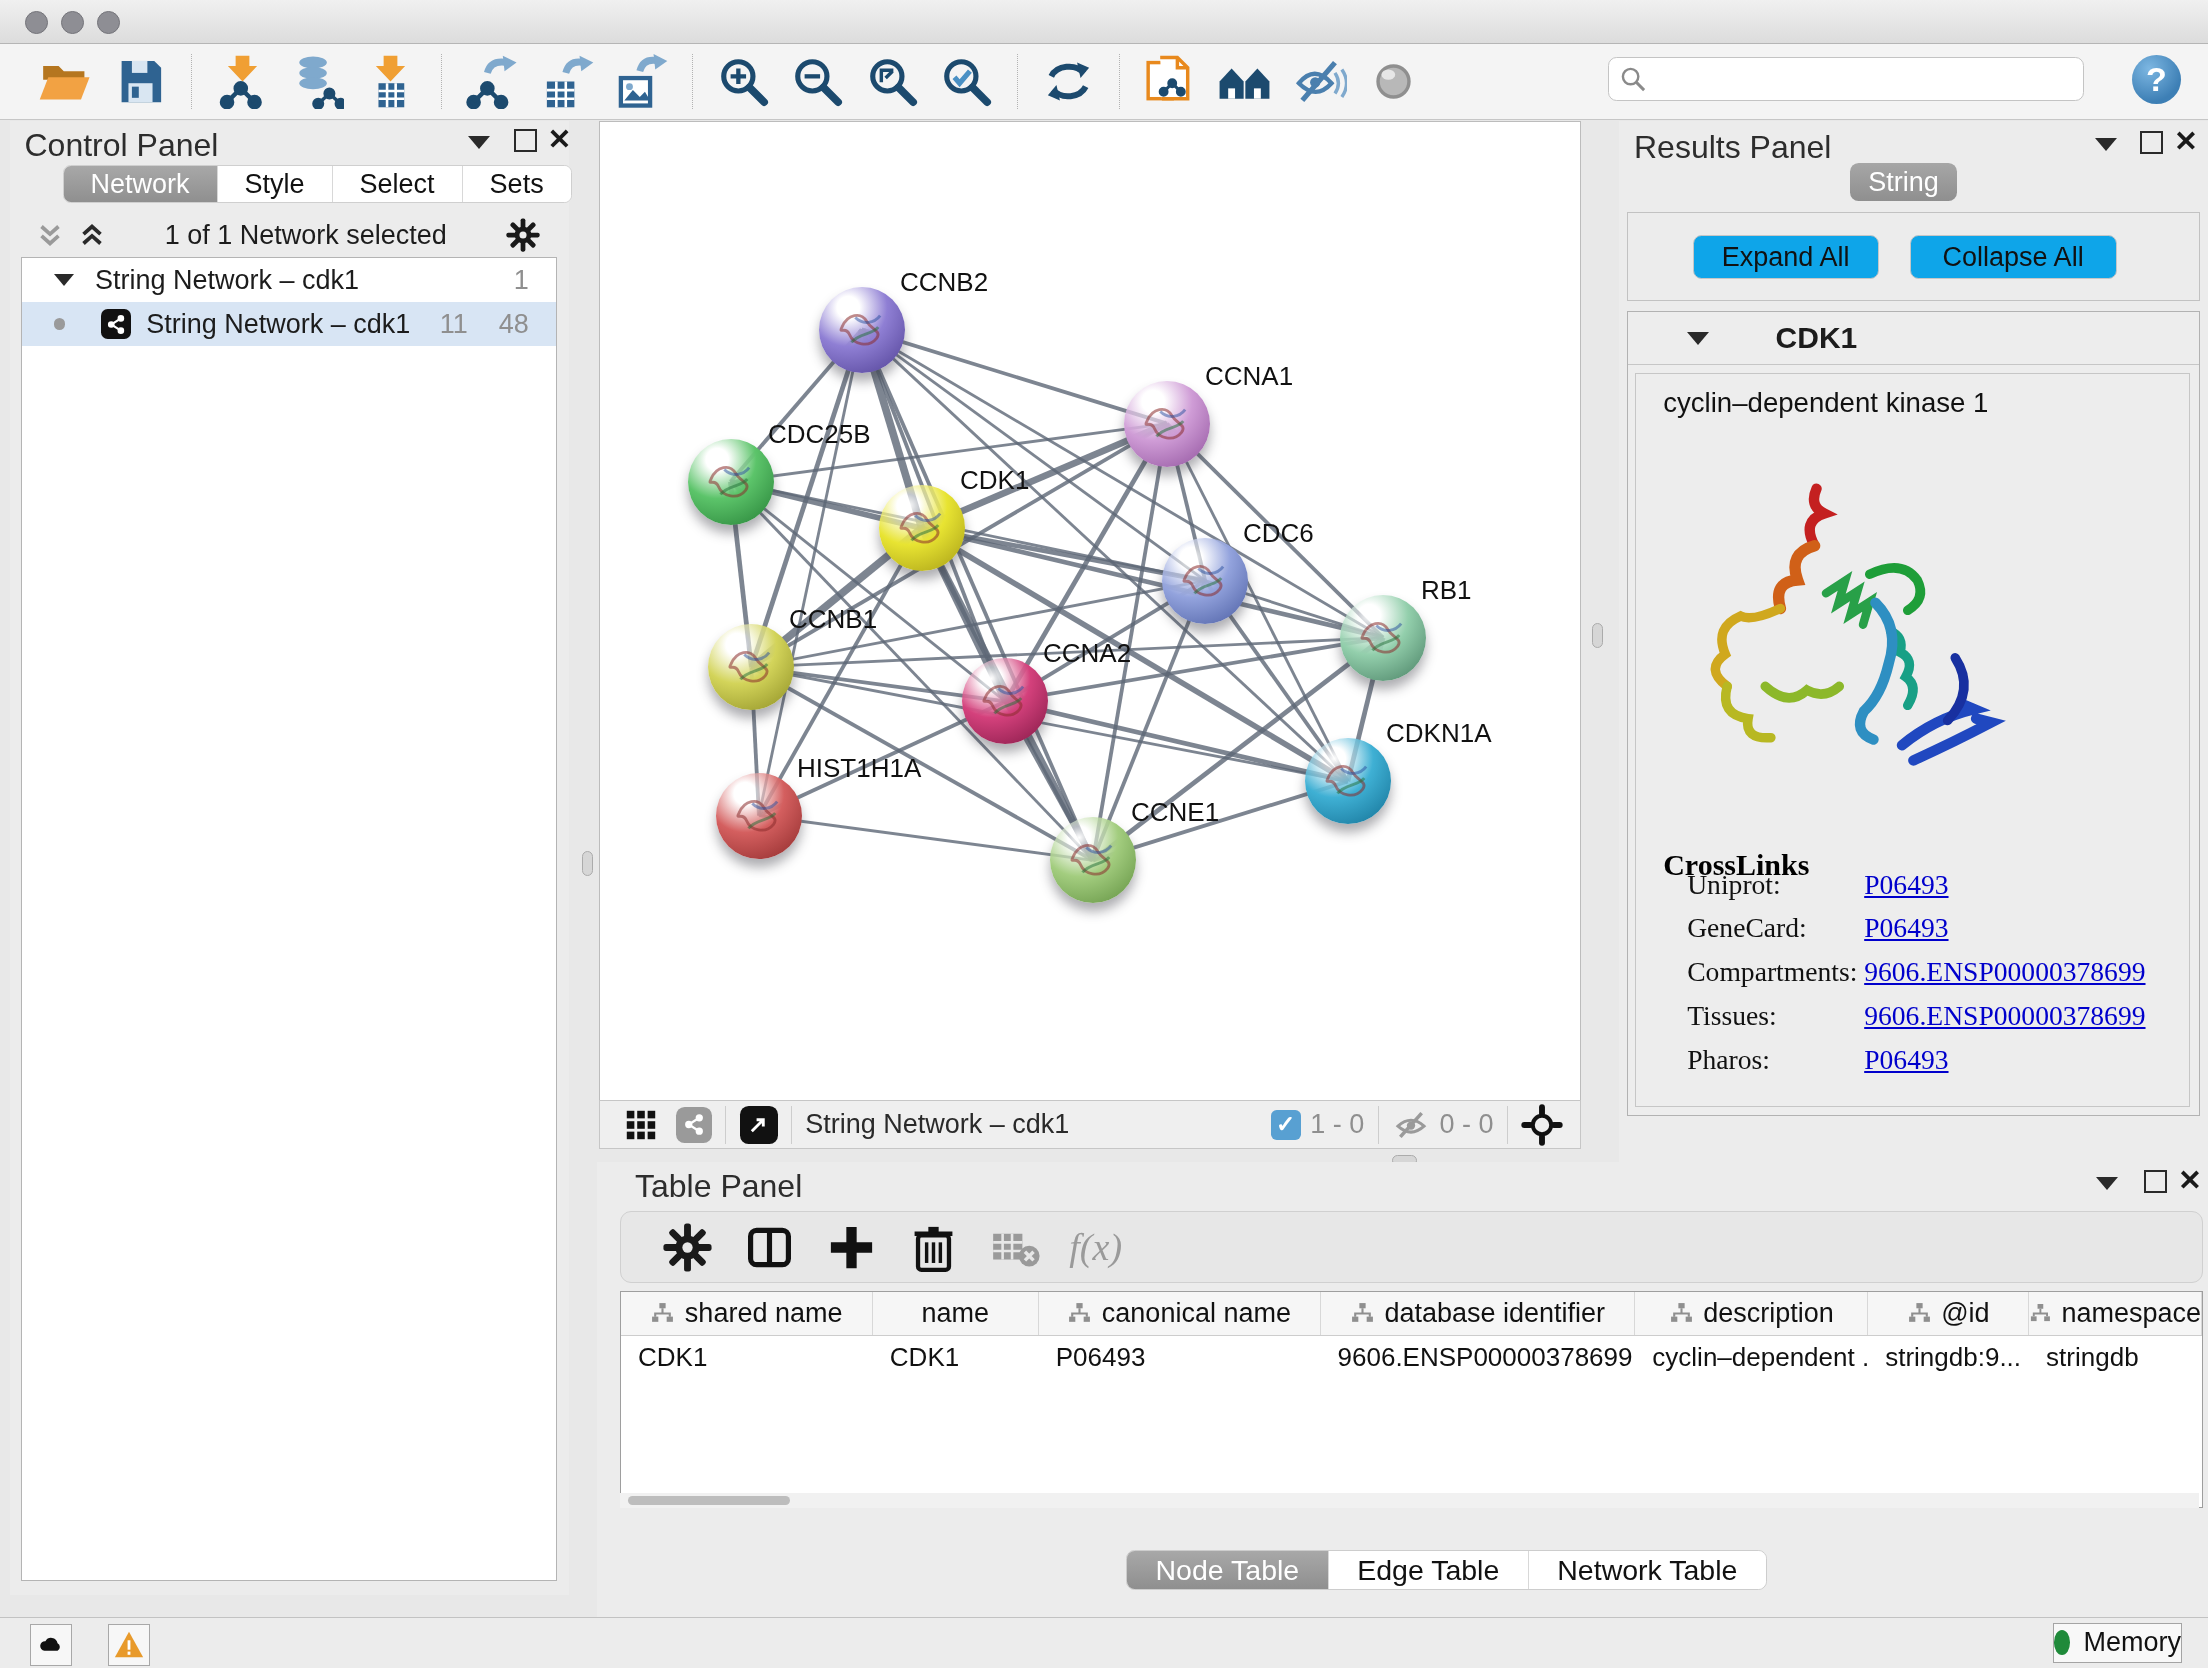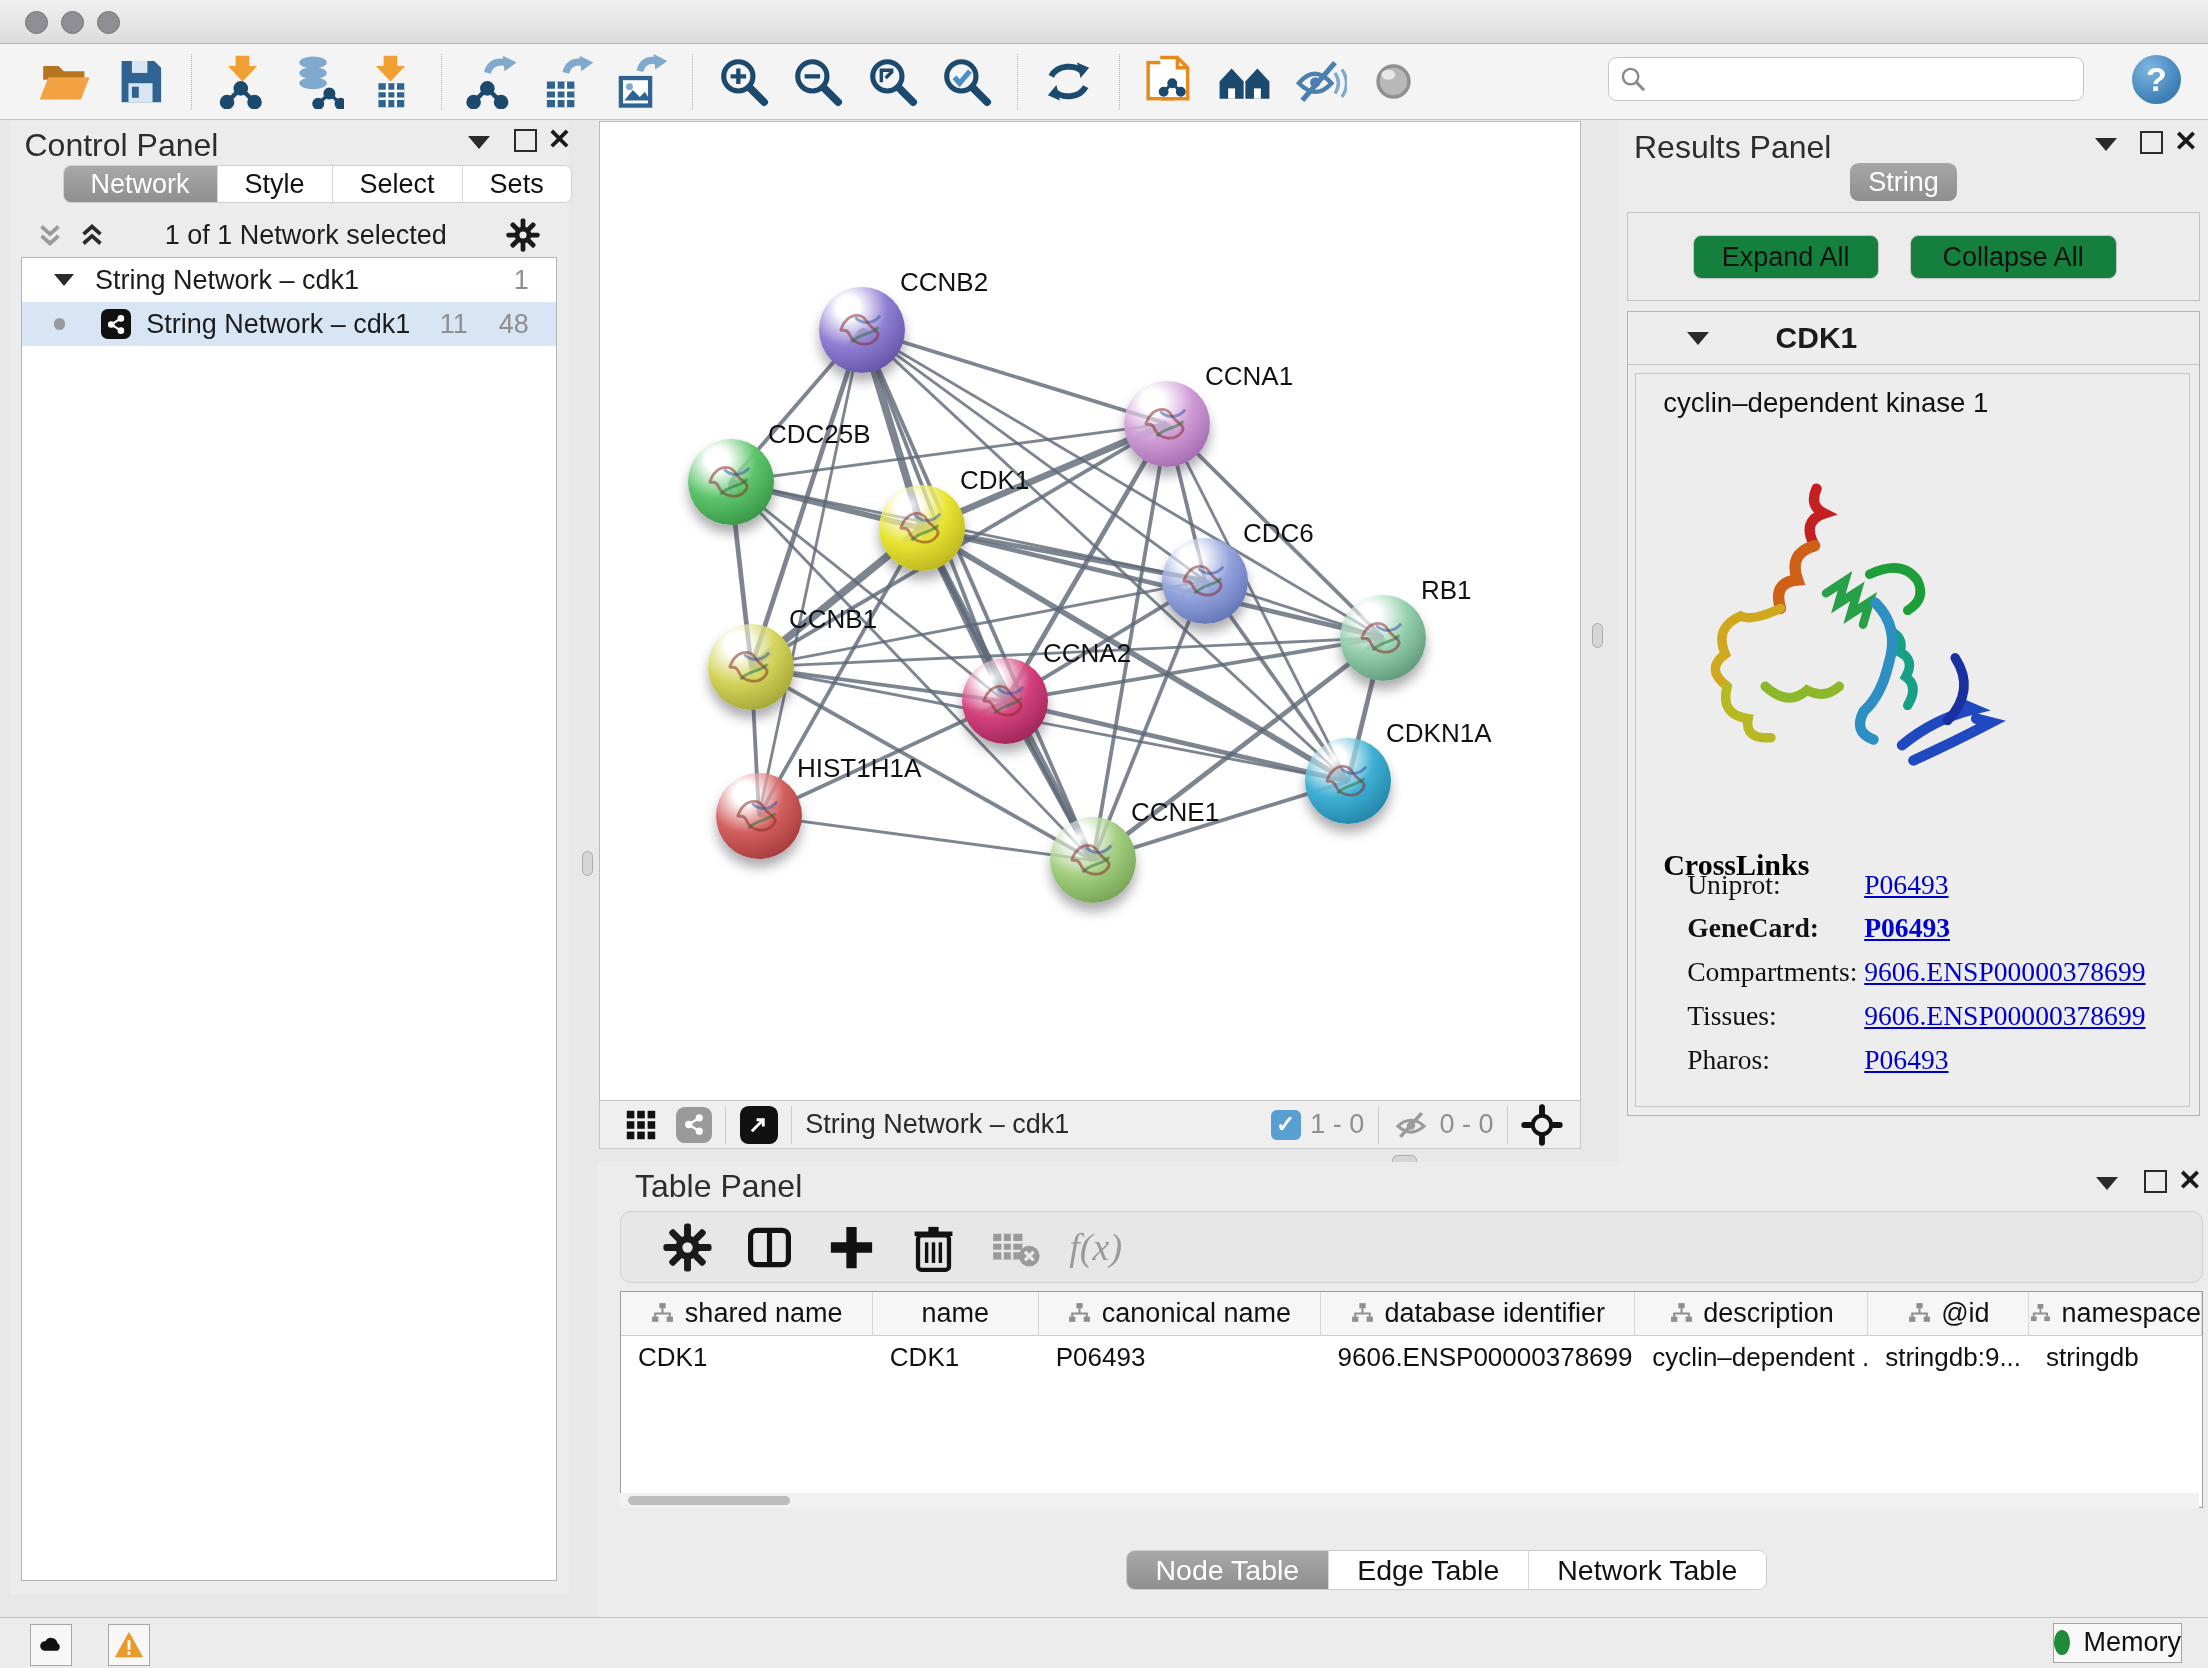--- a/index.html
+++ b/index.html
@@ -73,21 +73,21 @@
 
   .handle { position:absolute; background:#d6d6d6; border:1px solid #ababab; border-radius:9.5px; }
 
   
   .results { position:absolute; left:1619px; top:121px; width:590px; height:1496px; background:#ececec; }
   .rtab { position:absolute; left:231px; top:42px; width:107px; height:38px;
     background:linear-gradient(#a6a6a6,#8f8f8f); border-radius:8.6px; color:#fff; font-size:27px;
     display:flex; align-items:center; justify-content:center; }
   .rbtncard { position:absolute; left:7.6px; top:91px; width:573px; height:89px; background:#ececec;
     border:1.9px solid #c2c2c2; }
-  .rbtn { position:absolute; top:22px; height:44px; background:#15803d; border:1px solid #c6c6c6;
+  .rbtn { position:absolute; top:22px; height:44px; background:#0ea5e9; border:1px solid #c6c6c6;
     border-radius:8.6px; font-size:27px; display:flex; align-items:center; justify-content:center; color:#111;text-align:right; }
   .rsection { position:absolute; left:7.6px; top:190px; width:573px; height:805px; background:#ededed;
     border:1.9px solid #b2b2b2; }
   .rsechead { position:relative; height:53px; border-bottom:1.9px solid #c6c6c6; display:flex; align-items:center; }
   .rinner { position:absolute; left:7.6px; top:61px; width:555px; height:734px; background:#ededed;
     border:1.9px solid #c6c6c6; overflow:hidden; }
   .gdesc { position:absolute; left:27px; top:13.3px; font-size:27.6px; color:#111; }
   .xl-title { position:absolute; left:27px; top:474px; font-family:"Liberation Serif",serif;
     font-weight:bold; font-size:30px; color:#000; }
   .xlrow { position:absolute; left:51px; width:495px; height:44px; font-family:"Liberation Serif",serif;
@@ -597,21 +597,21 @@
             <path d="M240 300 q34 -28 76 -38 l-14 -6 M252 316 q40 -18 82 -40 l-16 -4" stroke="#2048c0" stroke-width="11"></path>
             <path d="M296 208 q22 34 -8 66" stroke="#1830a0" stroke-width="10"></path>
           </g>
         </svg>
         <div class="xl-title">CrossLinks</div>
         <div id="xlrows">
             <div class="xlrow" style="top: 495px;">
               <span class="lab">Uniprot:</span>
               <span class="val">P06493</span>
             </div>
-            <div class="xlrow" style="top: 538px; font-weight: bold;">
+            <div class="xlrow" style="top: 538px;">
               <span class="lab">GeneCard:</span>
               <span class="val">P06493</span>
             </div>
             <div class="xlrow" style="top: 582px;">
               <span class="lab">Compartments:</span>
               <span class="val">9606.ENSP00000378699</span>
             </div>
             <div class="xlrow" style="top: 626px;">
               <span class="lab">Tissues:</span>
               <span class="val">9606.ENSP00000378699</span>

